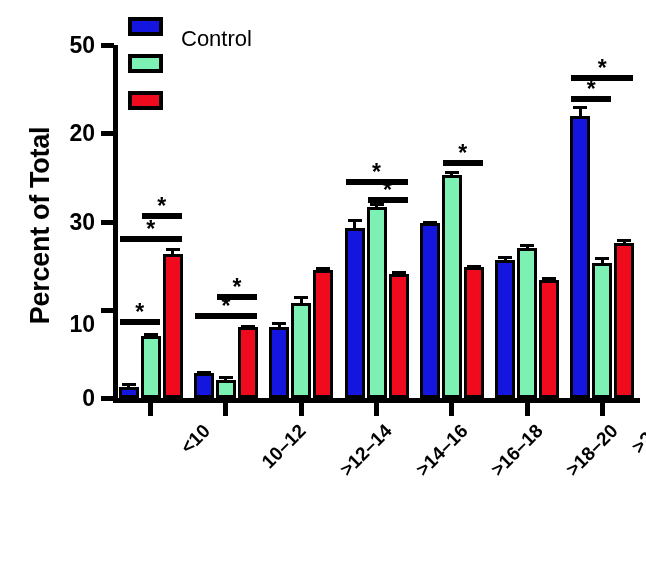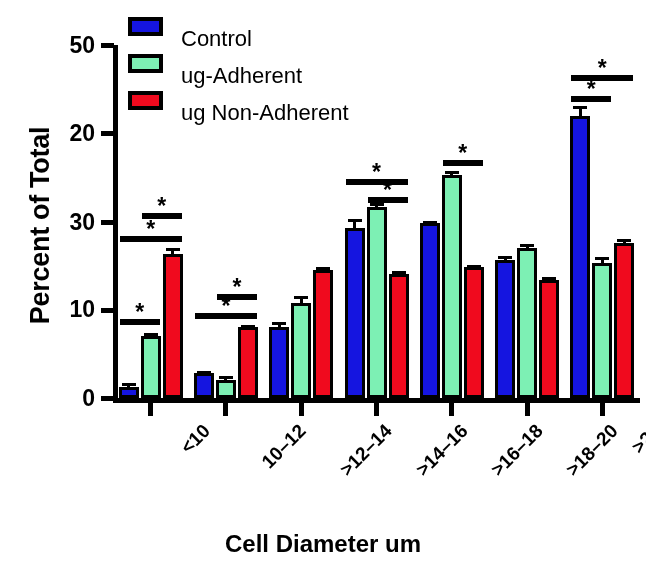--- a/index.html
+++ b/index.html
@@ -115,44 +115,41 @@
     transform: translateX(-50%);
   }
   .axisline { position: absolute; background: #000; }
 </style>
 </head>
 <body>
 
 <div id="figure">
 
   <div class="ylabel">Percent of Total</div>
-  <div class="xlabel">Cell Diameter um</div>
 
   <div class="legend">
     <div class="legend-row">
       <span class="legend-swatch" id="sw0" style="background: rgb(21, 21, 224);"></span>
       <span class="legend-label">Control</span>
     </div>
     <div class="legend-row">
       <span class="legend-swatch" id="sw1" style="background: rgb(125, 240, 180);"></span>
-      <span class="legend-label">ug-Adherent</span>
     </div>
     <div class="legend-row">
       <span class="legend-swatch" id="sw2" style="background: rgb(240, 10, 30);"></span>
-      <span class="legend-label">ug Non-Adherent</span>
     </div>
   </div>
 
   <div id="plot" style="position: absolute; left: 113px; top: 45px; width: 527px; height: 353px;">
       <div class="axisline" style="left: 0px; top: 0px; width: 5px; height: 358px;"></div>
       <div class="axisline" style="left: 0px; top: 353px; width: 527px; height: 5px;"></div>
       <div class="axisline" style="left: -12px; top: 351px; width: 13px; height: 5px;"></div>
       <div class="ytick-label" style="top: 353px; right: 545px;">0</div>
       <div class="axisline" style="left: -12px; top: 262.75px; width: 13px; height: 5px;"></div>
-      <div class="ytick-label" style="top: 264px; right: 545px;">10</div>
+      <div class="ytick-label" style="top: 279px; right: 545px;">10</div>
       <div class="axisline" style="left: -12px; top: 174.5px; width: 13px; height: 5px;"></div>
       <div class="ytick-label" style="top: 176.5px; right: 545px;">30</div>
       <div class="axisline" style="left: -12px; top: 86.25px; width: 13px; height: 5px;"></div>
       <div class="ytick-label" style="top: 88.25px; right: 545px;">20</div>
       <div class="axisline" style="left: -12px; top: -2px; width: 13px; height: 5px;"></div>
       <div class="ytick-label" style="top: 0px; right: 545px;">50</div>
       <div class="axisline" style="left: 35.1429px; top: 358px; width: 5px; height: 13px;"></div>
       <div class="xtick-label" style="left: 53.6429px; top: 375px;">&lt;10</div>
       <div class="bar" style="left: 5.64286px; width: 20px; height: 11.4725px; background: rgb(21, 21, 224);"></div>
       <div class="errbar" style="left: 14.1429px; top: 337.998px; height: 3.53px;"></div>

